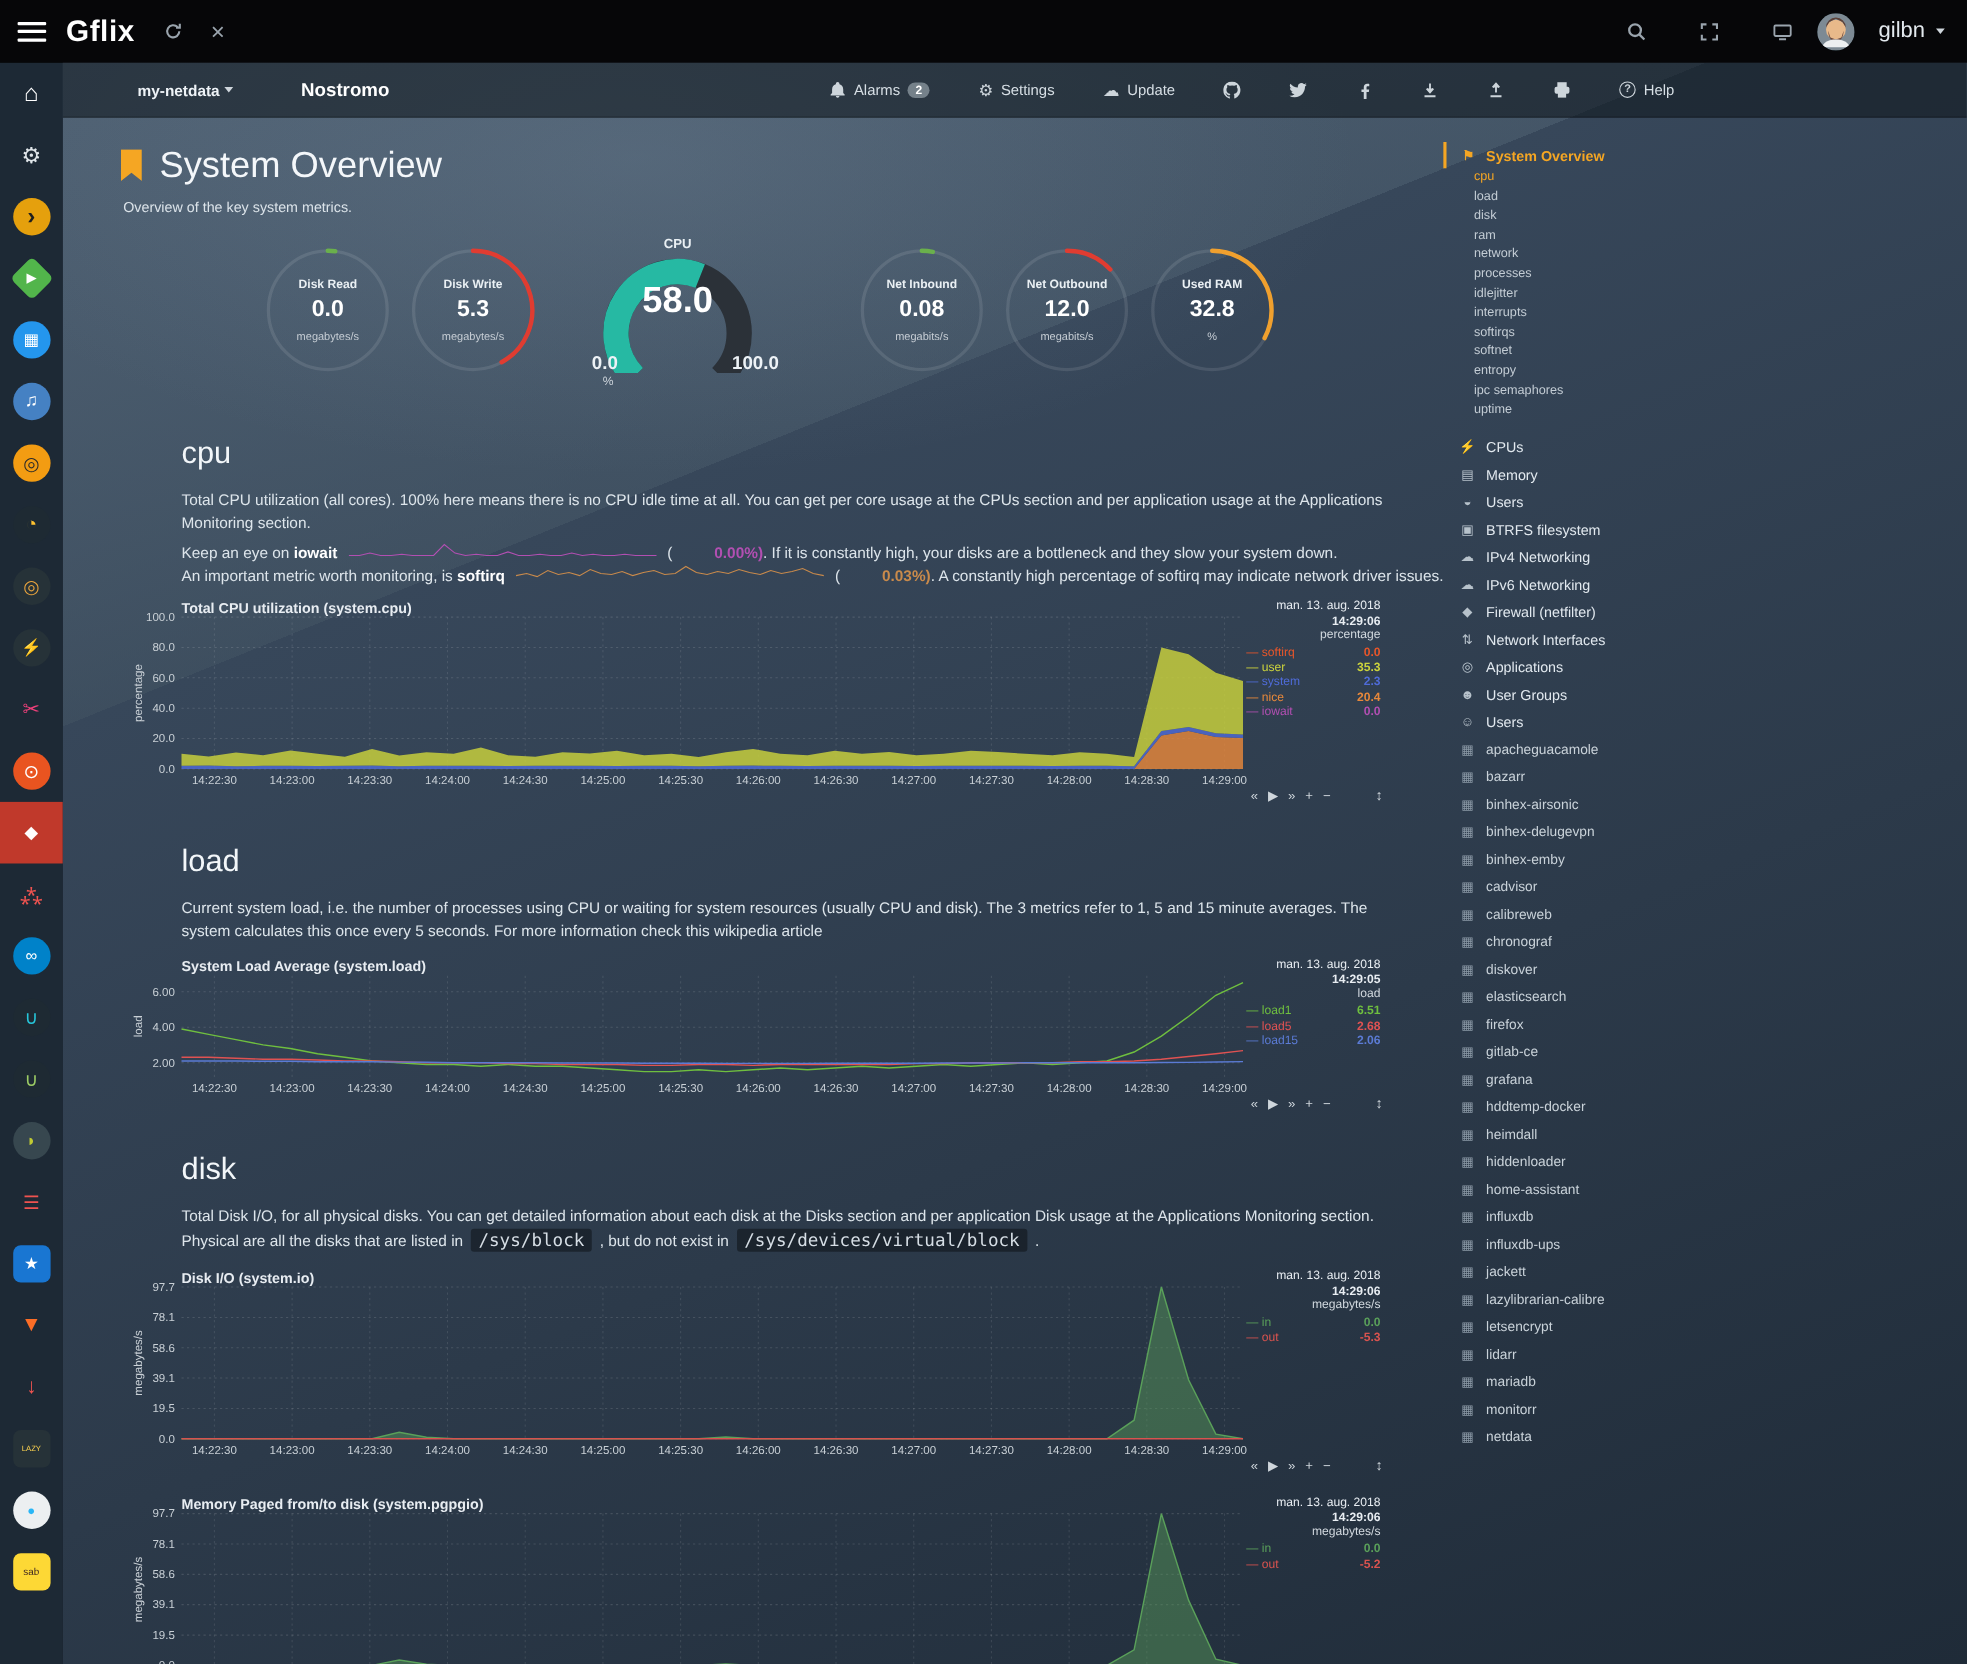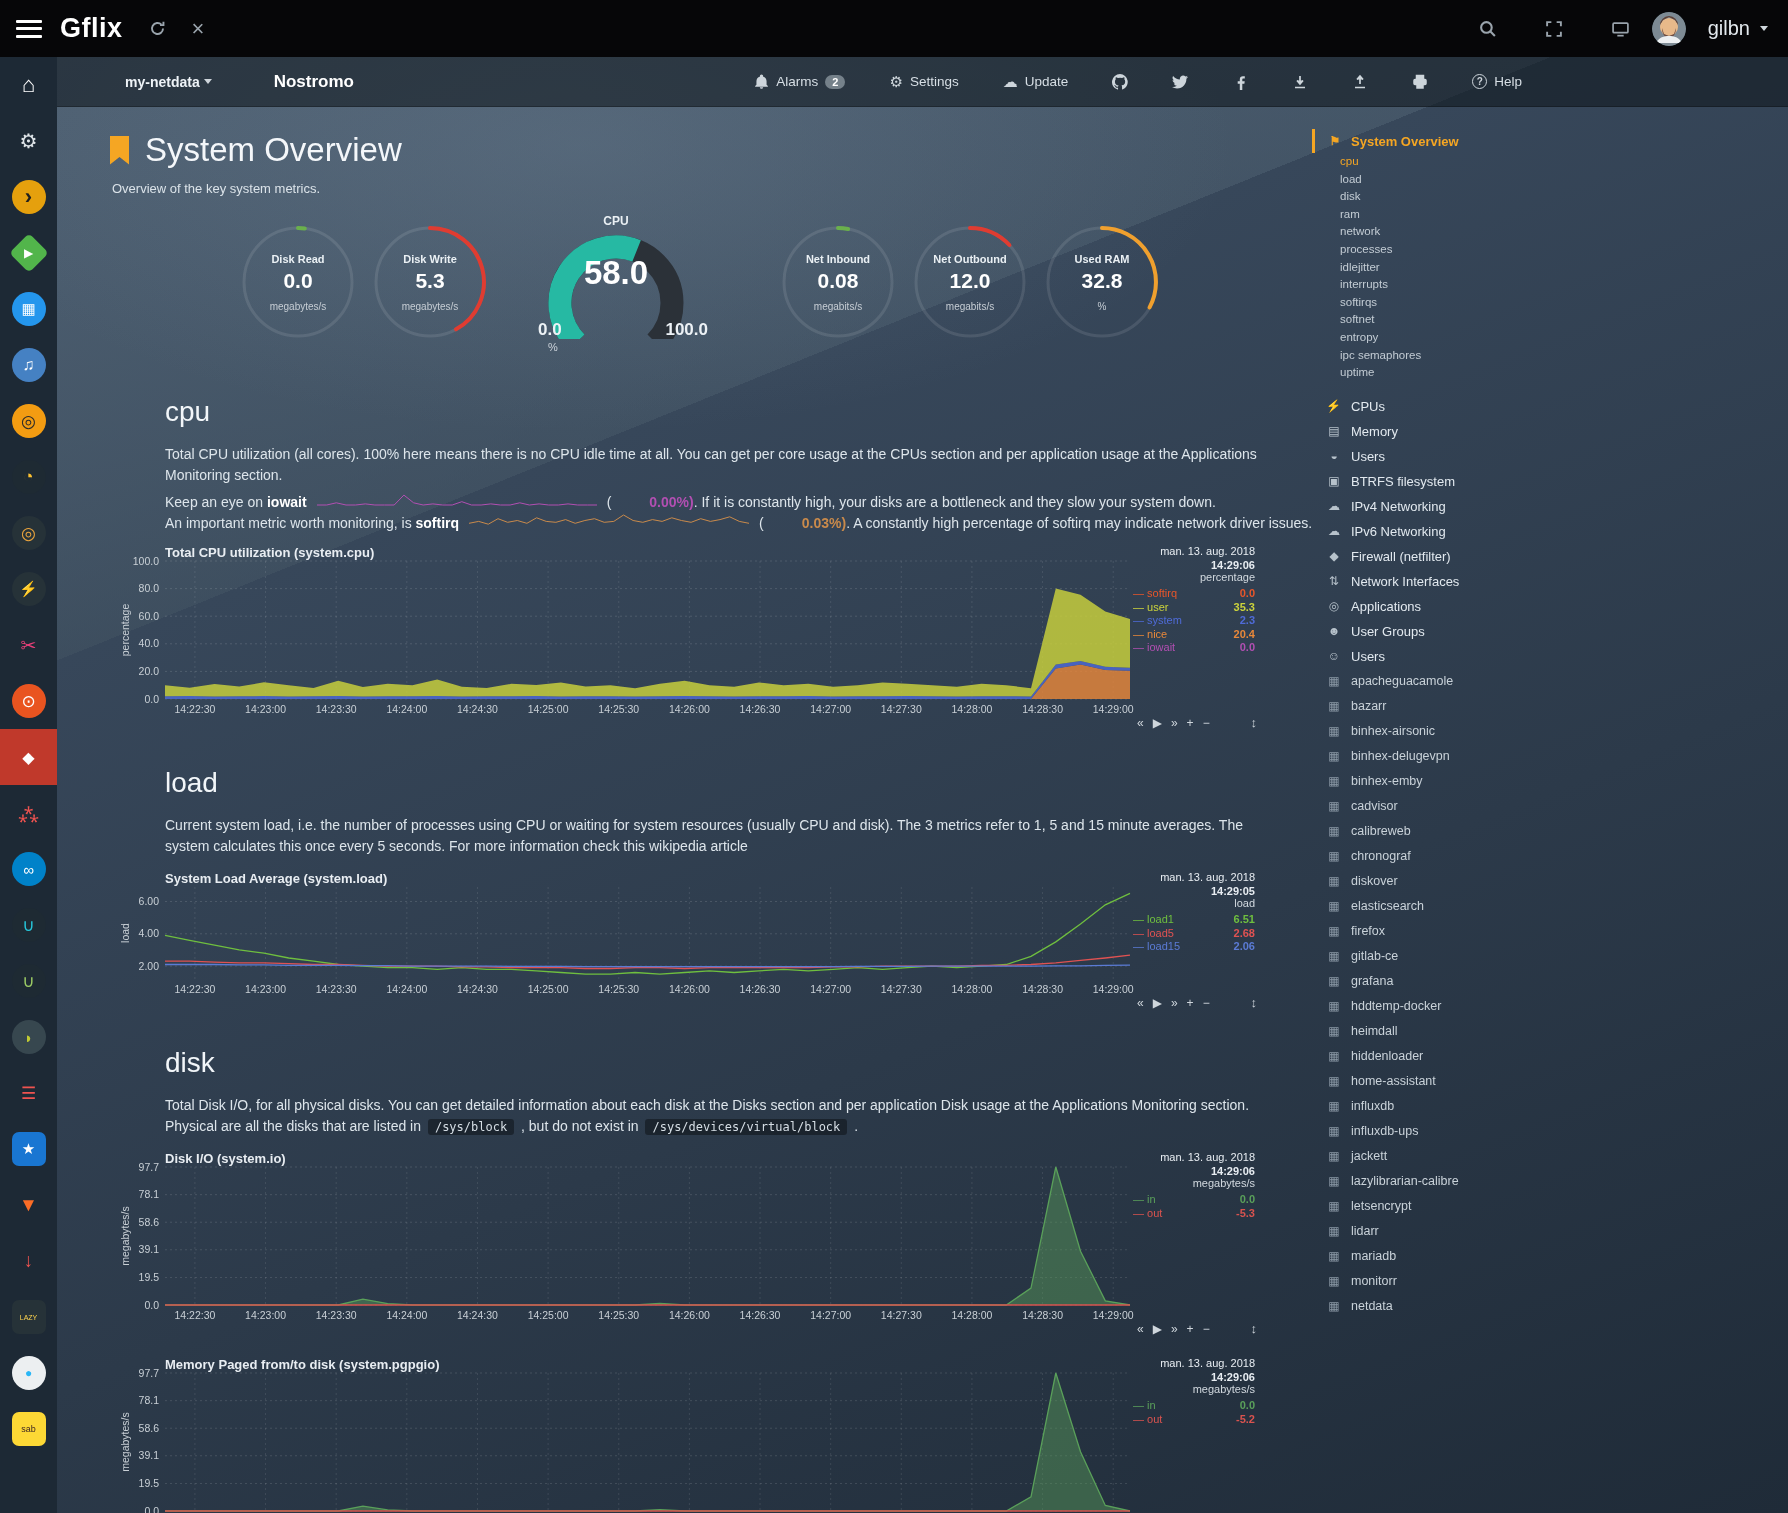--- a/index.html
+++ b/index.html
@@ -74,21 +74,21 @@
   .gb-unit { position:absolute; left:32px; top:127px; font-size:11px; color:#ccd3da; }
 
   .sect { margin-left:55px; width:1092px; }
   .sect h2 { font-size:28px; font-weight:400; color:#f2f6f9; margin:30px 0 16px 0; }
   .sect p { font-size:14px; line-height:1.5; color:#dde5eb; margin:6px 0; max-width:1092px; }
   .kw { font-weight:bold; color:#fff; }
   .pline { display:flex; align-items:flex-end; margin:3px 0; font-size:14px; color:#dde5eb; white-space:nowrap; }
   .spark { margin:0 8px 0 10px; }
   .popen { margin-left:2px; }
   .pval { margin-left:38px; font-weight:bold; }
-  .code { font-family:"DejaVu Sans Mono", monospace; font-size:12px; background:rgba(0,0,0,0.38);
+  .code { font-family:"DejaVu Sans Mono", monospace; font-size:16px; background:rgba(0,0,0,0.38);
     color:#d6dee5; border-radius:3px; padding:1px 7px; margin:0 3px; }
 
   .chart { position:relative; width:1092px; margin:30px 0 44px 0; }
   .chart-title { position:absolute; top:-16px; left:0; font-size:13px; font-weight:bold; color:#e8edf2; }
   .chart-date { position:absolute; top:-17px; right:2px; text-align:right; font-size:11px; line-height:1.3; color:#e8edf2; }
   .chart-date b { display:block; }
   svg.plot { position:absolute; top:0; overflow:visible; }
   .legend { position:absolute; left:968px; top:10px; width:122px; font-size:11px; }
   .lunit { text-align:right; color:#d2d9df; margin-bottom:4px; }
   .lrow { display:flex; justify-content:space-between; line-height:13.5px; cursor:pointer;gap:10px; }

